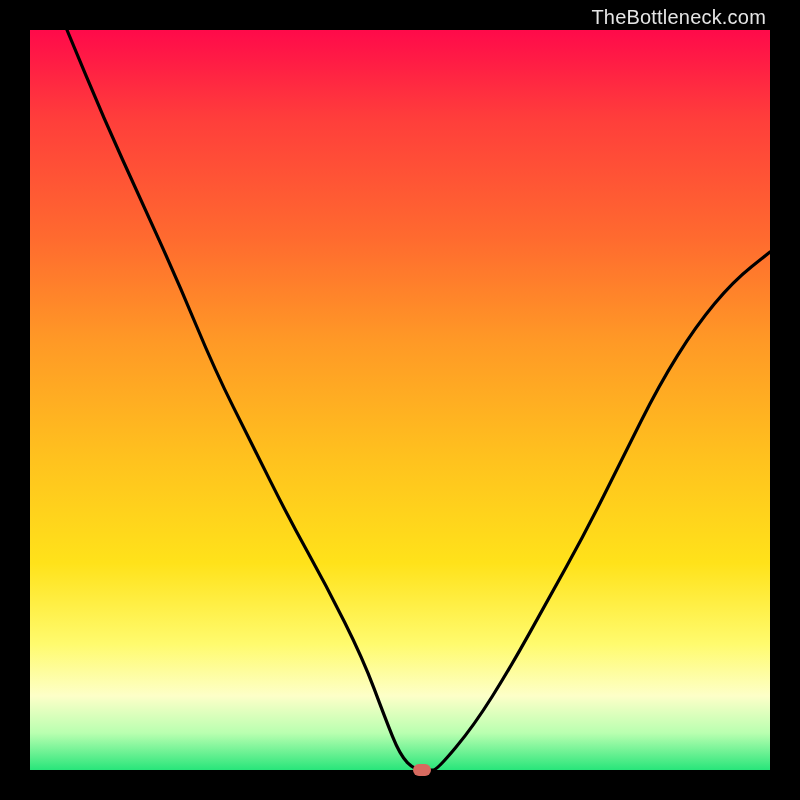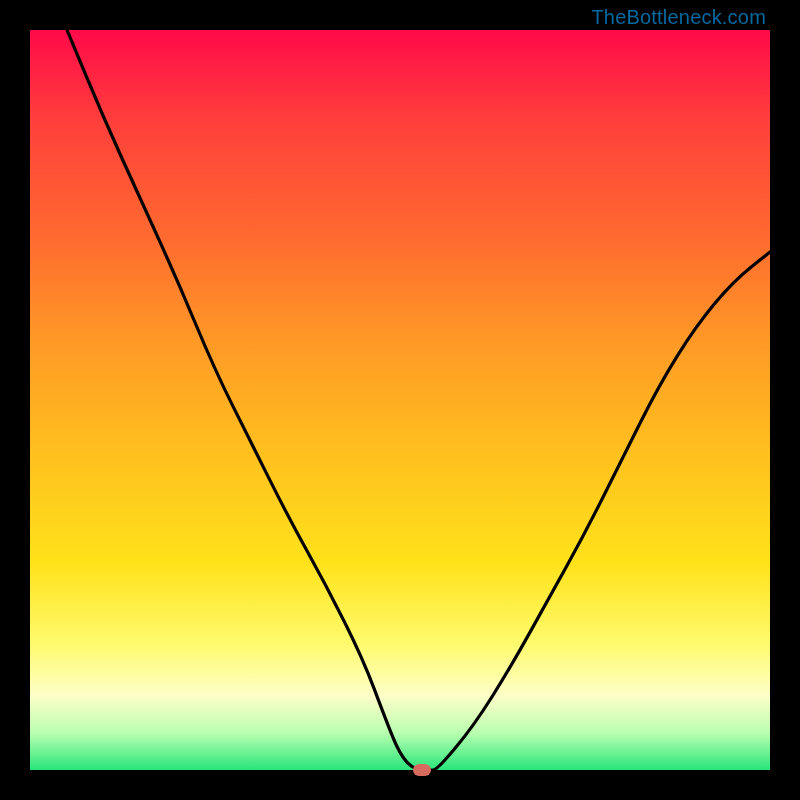--- a/index.html
+++ b/index.html
@@ -35,21 +35,21 @@
       #fffb6e 83%,
       #fdffc8 90%,
       #b9ffb0 95%,
       #28e57a 100%
     );
   }
   .watermark {
     position: absolute;
     top: 6px;
     right: 34px;
-    color: #0369a1;
+    color: #e5e5e5;
     font-size: 20px;
     font-weight: 400;
     letter-spacing: 0.2px;
     user-select: none;
   }
   svg.curve {
     position: absolute;
     left: 0;
     top: 0;
     width: 740px;

